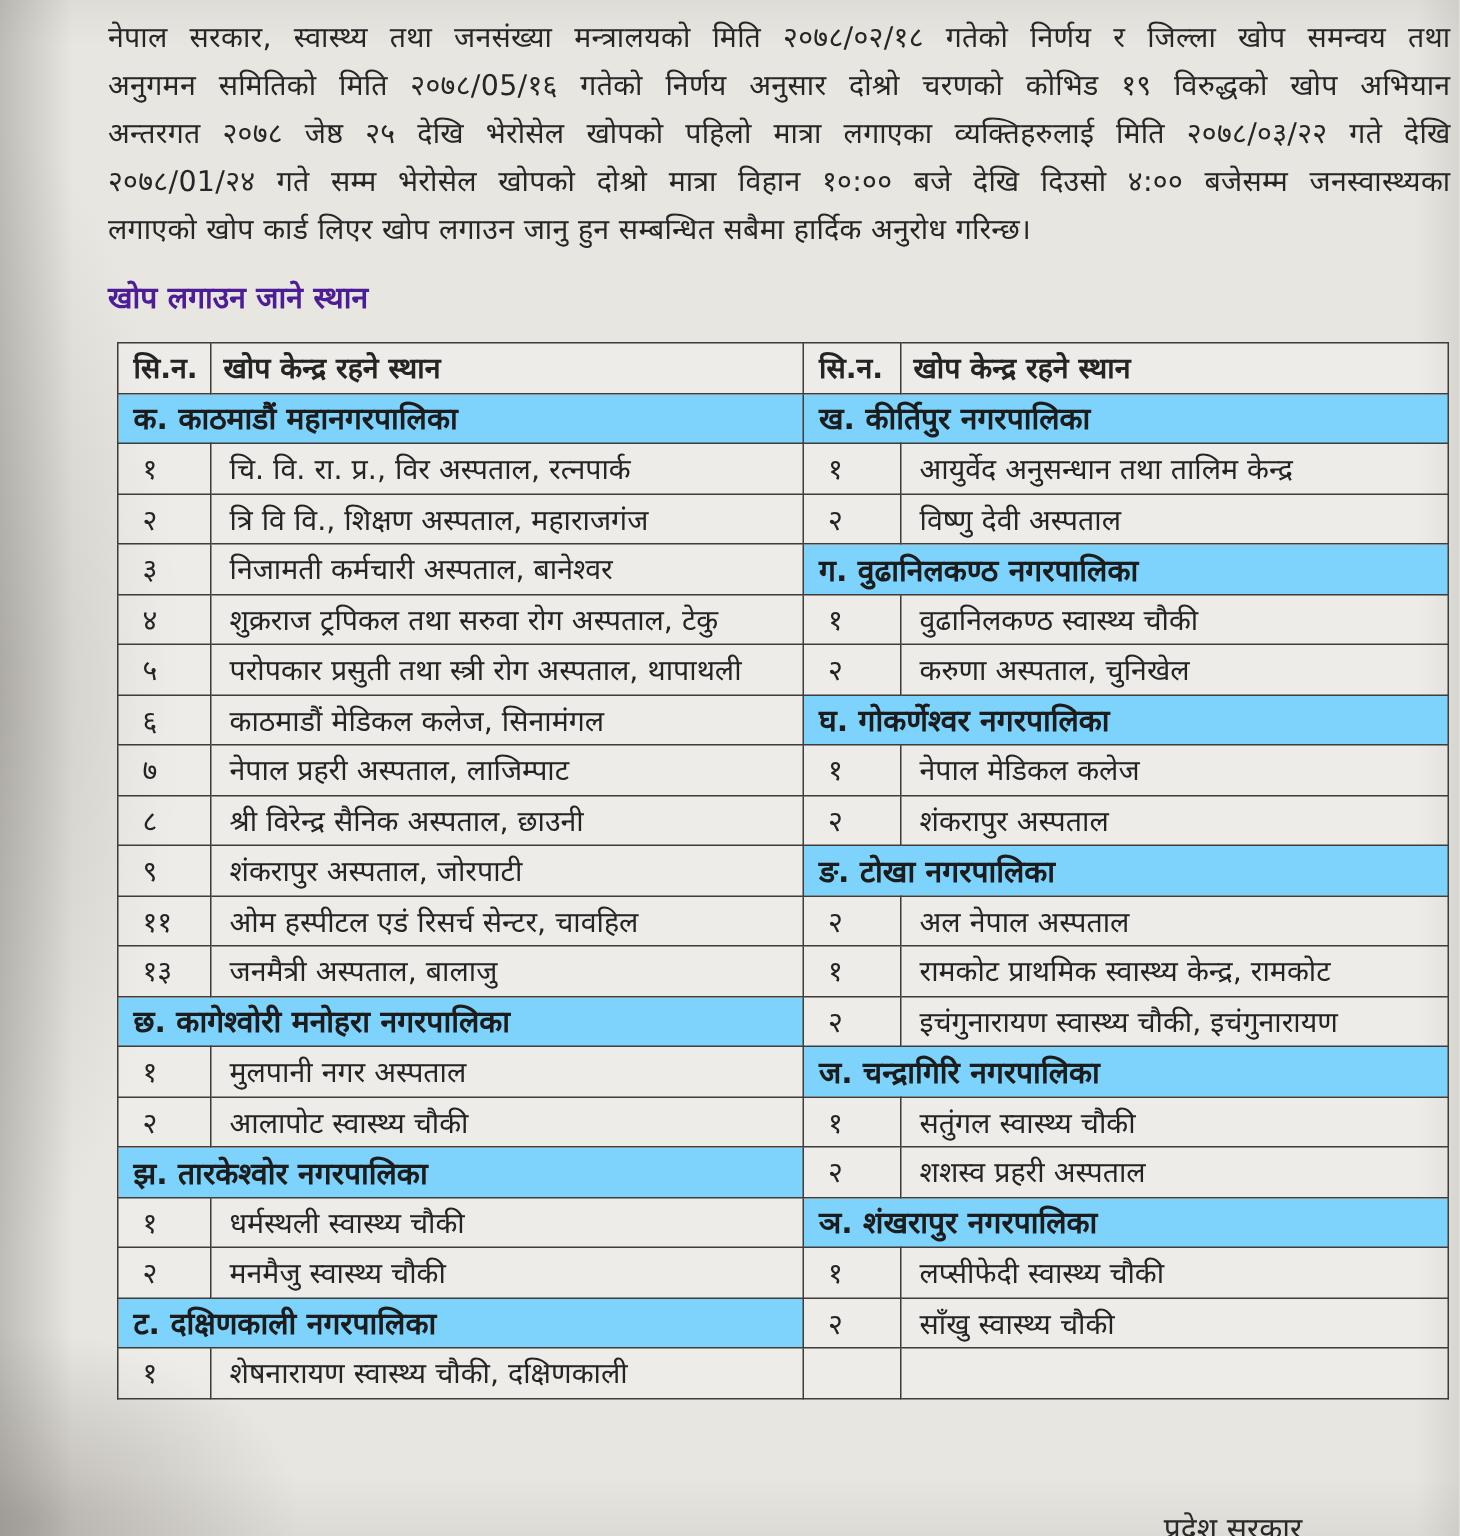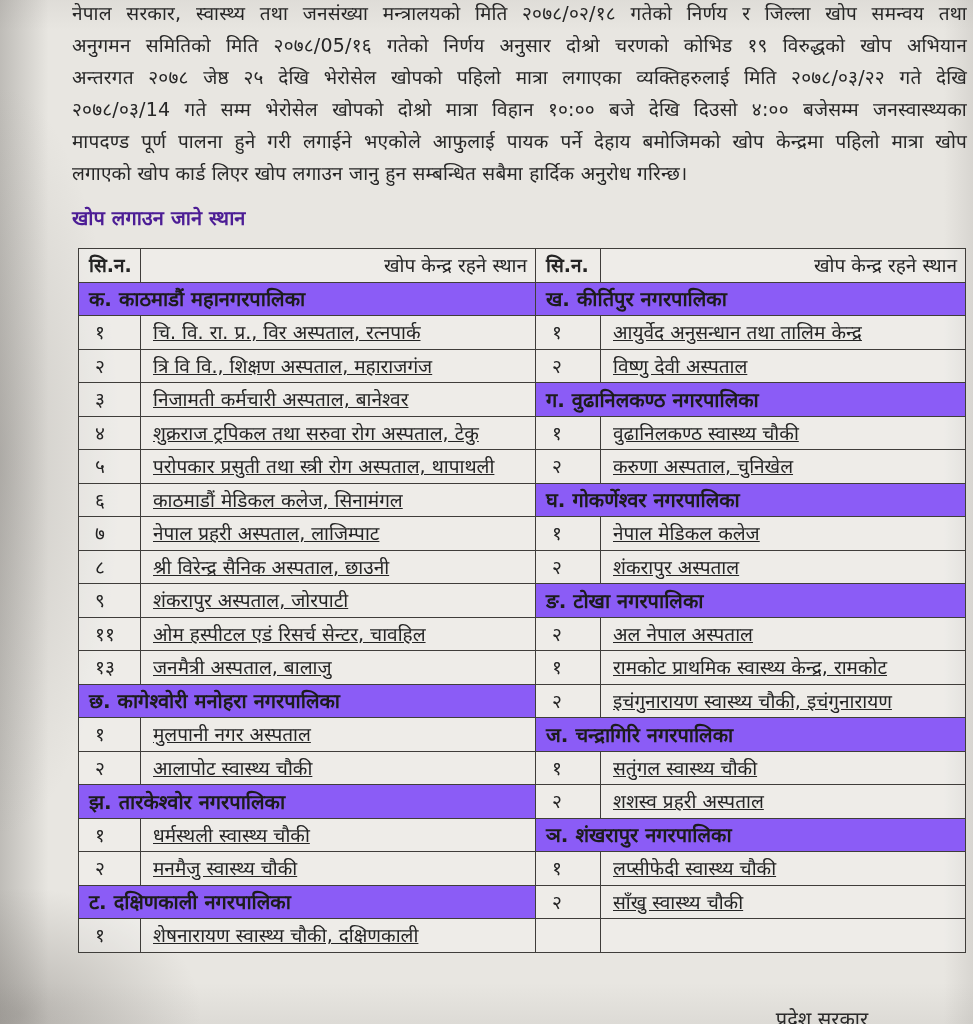--- a/index.html
+++ b/index.html
@@ -13,21 +13,21 @@
     position:absolute;inset:0;z-index:0;pointer-events:none;
     background:
       radial-gradient(ellipse 260px 180px at 2% 99%, rgba(110,105,100,.38), transparent 70%),
       radial-gradient(ellipse 160px 500px at 0% 45%, rgba(120,116,112,.25), transparent 75%),
       linear-gradient(90deg, rgba(95,92,88,.30), rgba(0,0,0,0) 5%),
       linear-gradient(270deg, rgba(130,127,123,.16), rgba(0,0,0,0) 3%),
       linear-gradient(180deg, rgba(140,137,133,.10), rgba(0,0,0,0) 3%),
       linear-gradient(0deg, rgba(140,137,133,.12), rgba(0,0,0,0) 4%),
       #e8e6e1;
   }
-  .content{position:absolute;left:72px;top:4px;width:895px;z-index:1;}
+  .content{position:absolute;left:72px;top:16px;width:895px;z-index:1;}
   .intro{margin-top:-7px;}
   .intro .line{
     font-size:19px;line-height:32px;white-space:nowrap;
     text-align:justify;text-align-last:justify;
     letter-spacing:.2px;color:#262626;
   }
   .intro .line:last-child{text-align-last:left;white-space:normal;}
   .table-heading{
     margin-top:15px;font-size:20px;font-weight:600;color:#4c1d95;
   }
@@ -38,44 +38,43 @@
     border-radius:27px;
   }
   col.c-sn-l{width:62px;} col.c-pl-l{width:395px;}
   col.c-sn-r{width:65px;} col.c-pl-r{width:365px;}
   td{
     border:1.6px solid #3f3d3a;height:32.5px;
     font-size:19px;padding:0 8px;overflow:hidden;white-space:nowrap;
     color:#242424;vertical-align:middle;background:rgba(255,255,255,.25);
   }
   td.th-sn{font-weight:600;text-align:left;padding-left:10px;}
-  td.th-place{font-weight:400;text-align:right;}
+  td.th-place{font-weight:700;text-align:left;}
   td.section{
-    background:#8b5cf6;font-weight:600;font-size:20px;
+    background:#7dd3fc;font-weight:600;font-size:20px;
     padding-left:10px;color:#1c1c1c;
   }
   td.sn{padding-left:16px;}
-  td.place{padding-left:12px;text-decoration:underline;}
+  td.place{padding-left:12px;}
   .footer-partial{
     position:absolute;left:712px;top:1005px;width:220px;z-index:1;
     font-size:20px;color:#2a2a2a;text-align:center;white-space:nowrap;
   }
 </style>
 </head>
 <body>
 
 <div class="scan-bg"></div>
 
 <div class="content">
   <div class="intro" id="intro">
       <div class="line">नेपाल सरकार, स्वास्थ्य तथा जनसंख्या मन्त्रालयको मिति २०७८/०२/१८ गतेको निर्णय र जिल्ला खोप समन्वय तथा</div>
       <div class="line">अनुगमन समितिको मिति २०७८/05/१६ गतेको निर्णय अनुसार दोश्रो चरणको कोभिड १९ विरुद्धको खोप अभियान</div>
       <div class="line">अन्तरगत २०७८ जेष्ठ २५ देखि भेरोसेल खोपको पहिलो मात्रा लगाएका व्यक्तिहरुलाई मिति २०७८/०३/२२ गते देखि</div>
-      <div class="line">२०७८/०३/14 गते सम्म भेरोसेल खोपको दोश्रो मात्रा विहान १०:०० बजे देखि दिउसो ४:०० बजेसम्म जनस्वास्थ्यका</div>
-      <div class="line">मापदण्ड पूर्ण पालना हुने गरी लगाईने भएकोले आफुलाई पायक पर्ने देहाय बमोजिमको खोप केन्द्रमा पहिलो मात्रा खोप</div>
+      <div class="line">२०७८/01/२४ गते सम्म भेरोसेल खोपको दोश्रो मात्रा विहान १०:०० बजे देखि दिउसो ४:०० बजेसम्म जनस्वास्थ्यका</div>
       <div class="line">लगाएको खोप कार्ड लिएर खोप लगाउन जानु हुन सम्बन्धित सबैमा हार्दिक अनुरोध गरिन्छ।</div>
     </div>
   <div class="table-heading">खोप लगाउन जाने स्थान</div>
   <table>
     <colgroup>
       <col class="c-sn-l">
         <col class="c-pl-l">
         <col class="c-sn-r">
         <col class="c-pl-r">
     </colgroup>

